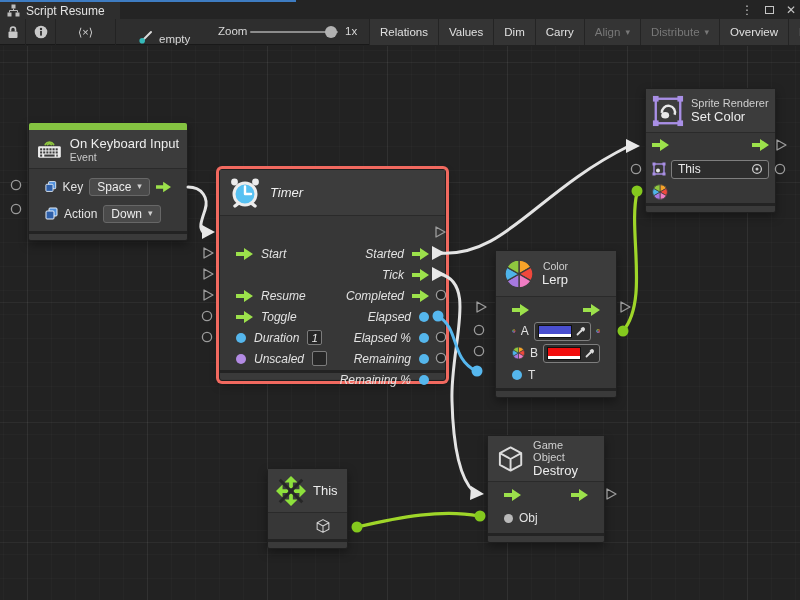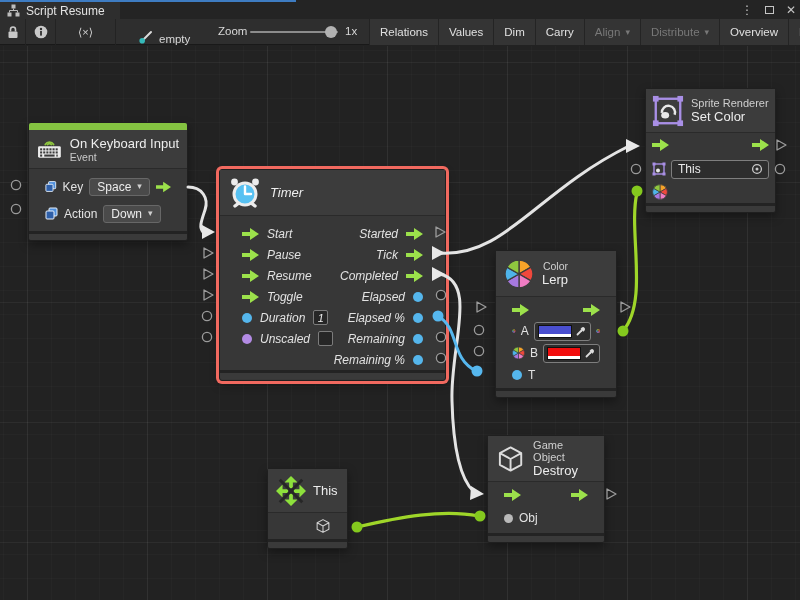--- a/index.html
+++ b/index.html
@@ -63,21 +63,21 @@
             color:#ececec; font-size:11px; display:flex; align-items:center; justify-content:center; }
   .checkbox { width:15px; height:15px; background:#262626; border:1px solid #7c7c7c; border-radius:2px; }
   .dot { width:10px; height:10px; border-radius:50%; flex:0 0 auto; }
   .dot.blue { background:#55B6EC; } .dot.purple { background:#B38BE4; } .dot.gray { background:#b9b9b9; width:9px; height:9px; }
   .chip { display:flex; align-items:center; gap:3px; background:#2d2d2d; border:1px solid #7e7e7e; border-radius:3px; padding:2px 3px; }
   .swatch { width:34px; height:13px; border:1px solid #111; display:flex; flex-direction:column; }
   .swatch .c { flex:1 1 auto; } .swatch .a { height:3px; background:#fff; }
   .field { display:flex; align-items:center; background:#2d2d2d; border:1px solid #7e7e7e; border-radius:3px;
            height:19px; padding:0 5px 0 6px; gap:5px; flex:1 1 auto; }
   .field .ftext { font-size:12px; color:#ececec; flex:1 1 auto; }
-  .trow { position:absolute; left:0; width:100%; height:21px; display:flex; align-items:center; gap:8px; padding:0 22px; }
+  .trow { position:absolute; left:0; width:100%; height:21px; display:flex; align-items:center; gap:8px; padding:0 16px;margin-top:20px; }
   .trow.right { justify-content:flex-end; }
   .flow-right { margin-left:auto; }
   svg { display:block; }
   .wires { position:absolute; inset:0; pointer-events:none; }
 </style>
 </head>
 <body>
 
 <div class="titlebar">
   <div class="focus-line"></div>
@@ -233,26 +233,20 @@
       </svg>
       <div class="ht1">Timer</div>
     </div>
     <div style="position:relative;height:154px;">
       <div class="trow" style="top:7px;">
           <svg width="17" height="12" viewBox="0 0 17 12">
             <path d="M0,4 h8 v-4 l9,6 -9,6 v-4 h-8 z" fill="#9CE14B"></path>
           </svg>
           <span class="plabel">Start</span>
         </div>
-      <div class="trow" style="top:28px;">
-          <svg width="17" height="12" viewBox="0 0 17 12">
-            <path d="M0,4 h8 v-4 l9,6 -9,6 v-4 h-8 z" fill="#9CE14B"></path>
-          </svg>
-          <span class="plabel">Pause</span>
-        </div>
       <div class="trow" style="top:49px;">
           <svg width="17" height="12" viewBox="0 0 17 12">
             <path d="M0,4 h8 v-4 l9,6 -9,6 v-4 h-8 z" fill="#9CE14B"></path>
           </svg>
           <span class="plabel">Resume</span>
         </div>
       <div class="trow" style="top:70px;">
           <svg width="17" height="12" viewBox="0 0 17 12">
             <path d="M0,4 h8 v-4 l9,6 -9,6 v-4 h-8 z" fill="#9CE14B"></path>
           </svg>

